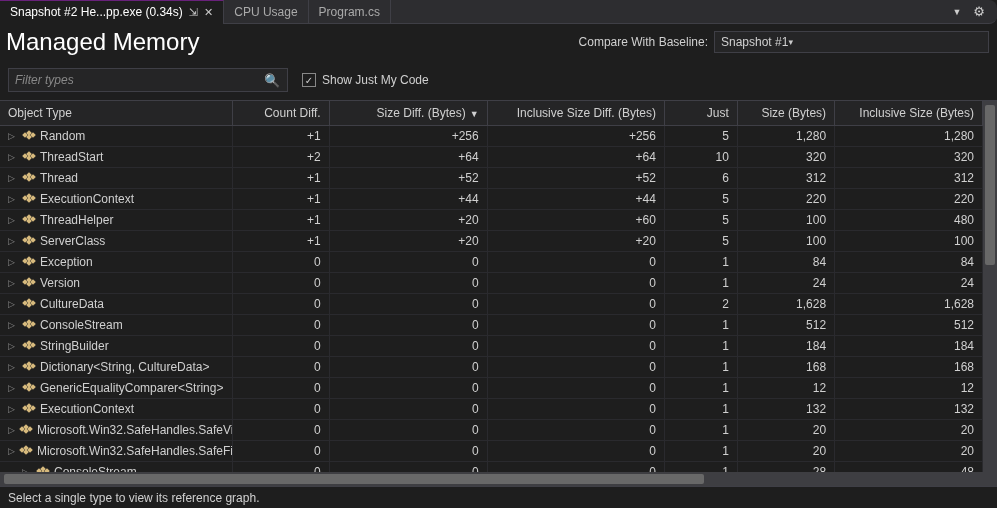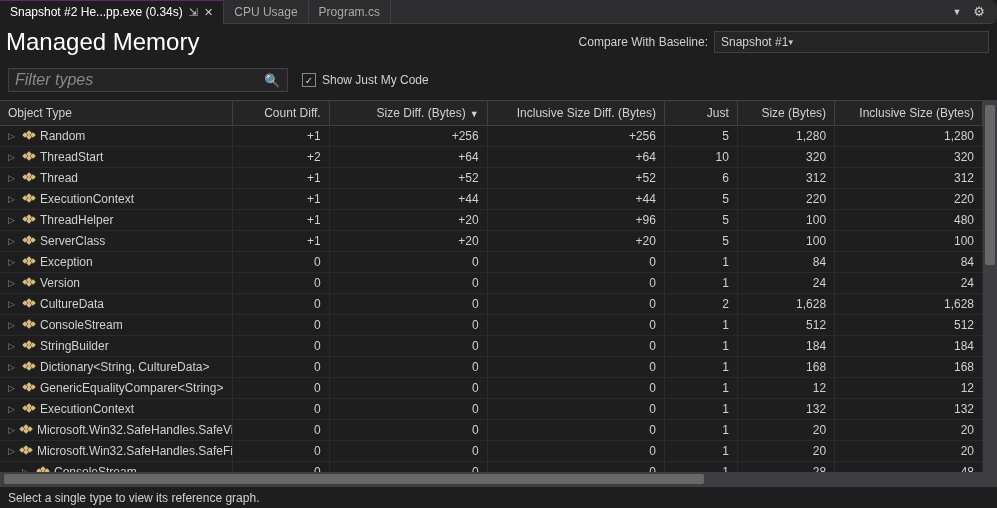--- a/index.html
+++ b/index.html
@@ -97,21 +97,21 @@
     align-items: center;
     padding: 0 6px;
   }
   .searchbox input {
     flex: 1;
     background: transparent;
     border: none;
     outline: none;
     color: #8b5cf6;
     font-style: italic;
-    font-size: 16px;
+    font-size: 12px;
   }
   .searchbox input::placeholder { color: #888; font-style: italic; }
   .searchbox .magnifier { color: #d0d0d0; font-size: 13px; }
   .checkbox {
     display: flex;
     align-items: center;
     gap: 6px;
     cursor: pointer;
   }
   .checkbox-box {
@@ -382,21 +382,21 @@
                       <rect x="5" y="5" width="4" height="4" transform="rotate(45 7 7)"></rect>
                       <rect x="9" y="3" width="4" height="4" transform="rotate(45 11 5)"></rect>
                     </g>
                   </svg>
                 </span>
                 <span>ThreadHelper</span>
               </div>
             </td>
             <td class="num">+1</td>
             <td class="num">+20</td>
-            <td class="num">+96</td>
+            <td class="num">+60</td>
             <td class="num">5</td>
             <td class="num">100</td>
             <td class="num">480</td>
           </tr>
           <tr>
             <td class="name">
               <div class="type-cell">
                 <span class="expand">▷</span>
                 <span class="cls-icon">
                   <svg viewBox="0 0 14 12">

